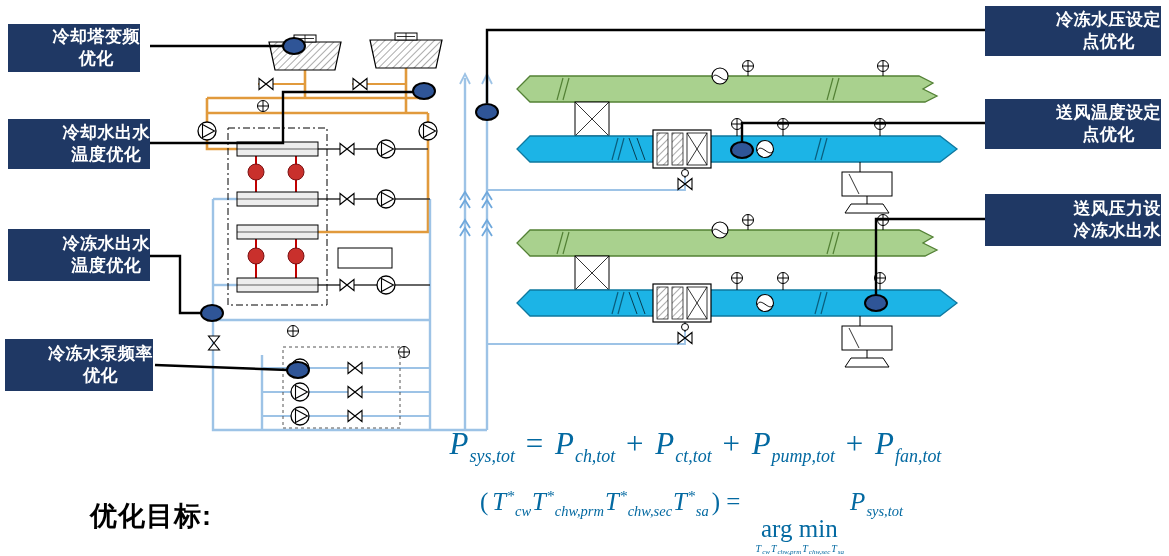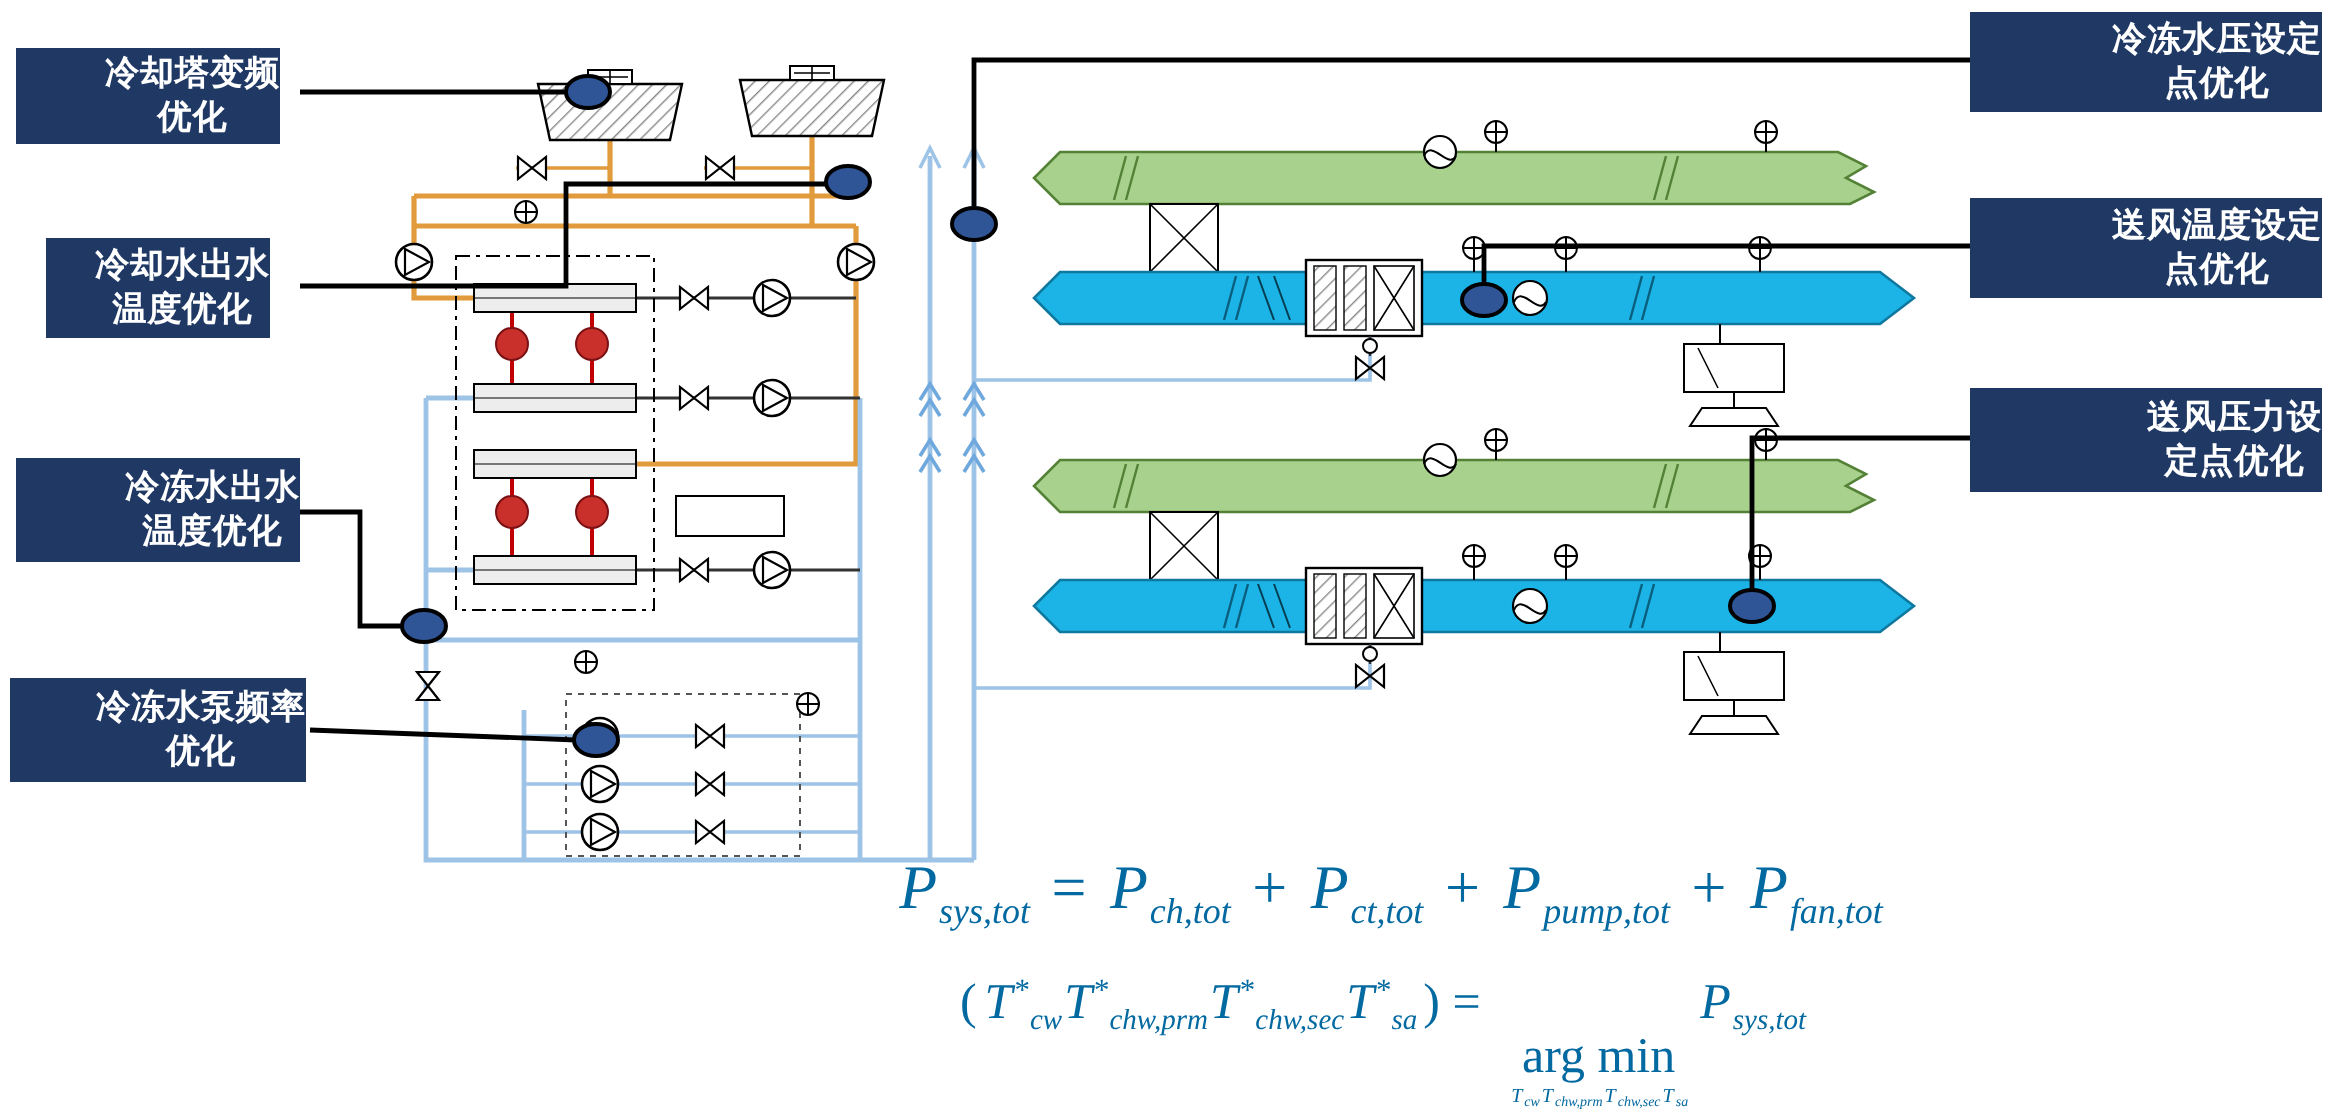--- a/index.html
+++ b/index.html
@@ -213,21 +213,21 @@
       <use href="#sensor" x="876" y="303"></use>
       <use href="#sensor" x="212" y="313"></use>
       <use href="#sensor" x="298" y="370"></use>
     </g>
   </svg>
 
   <div class="callout" style="left:8px;top:24px;width:132px;height:48px">
     <span>冷却塔变频
 优化</span>
   </div>
-  <div class="callout" style="left:23px;top:119px;width:112px;height:50px">
+  <div class="callout" style="left:8px;top:119px;width:142px;height:50px">
     <span>冷却水出水
 温度优化</span>
   </div>
   <div class="callout" style="left:8px;top:229px;width:142px;height:52px">
     <span>冷冻水出水
 温度优化</span>
   </div>
   <div class="callout" style="left:5px;top:339px;width:148px;height:52px">
     <span>冷冻水泵频率
 优化</span>
@@ -236,22 +236,23 @@
   <div class="callout" style="left:985px;top:6px;width:176px;height:50px">
     <span>冷冻水压设定
 点优化</span>
   </div>
   <div class="callout" style="left:985px;top:99px;width:176px;height:50px">
     <span>送风温度设定
 点优化</span>
   </div>
   <div class="callout" style="left:985px;top:194px;width:176px;height:52px">
     <span>送风压力设
-定点优化</span>
-  </div>
-
+冷冻水出水</span>
+  </div>
+
+  <div class="objective">优化目标:</div>
   <div class="equation eq1"><span class="eq-var">P</span><span class="eq-sub">sys,tot</span><span class="eq-op"> = </span><span class="eq-var">P</span><span class="eq-sub">ch,tot</span><span class="eq-op"> + </span><span class="eq-var">P</span><span class="eq-sub">ct,tot</span><span class="eq-op"> + </span><span class="eq-var">P</span><span class="eq-sub">pump,tot</span><span class="eq-op"> + </span><span class="eq-var">P</span><span class="eq-sub">fan,tot</span></div>
   <div class="equation eq2"><span class="eq-op">(</span><span class="eq-var">T</span><span class="eq-sup">*</span><span class="eq-sub">cw</span><span class="eq-var">T</span><span class="eq-sup">*</span><span class="eq-sub">chw,prm</span><span class="eq-var">T</span><span class="eq-sup">*</span><span class="eq-sub">chw,sec</span><span class="eq-var">T</span><span class="eq-sup">*</span><span class="eq-sub">sa</span><span class="eq-op">) = </span><span class="eq-stack">
         <span class="eq-main">arg min</span>
         <span class="eq-under"><span class="eq-var">T</span><span class="eq-sub">cw</span><span class="eq-var">T</span><span class="eq-sub">chw,prm</span><span class="eq-var">T</span><span class="eq-sub">chw,sec</span><span class="eq-var">T</span><span class="eq-sub">sa</span></span>
       </span><span class="eq-var">P</span><span class="eq-sub">sys,tot</span></div>
 
 </div>
 
 </body></html>

